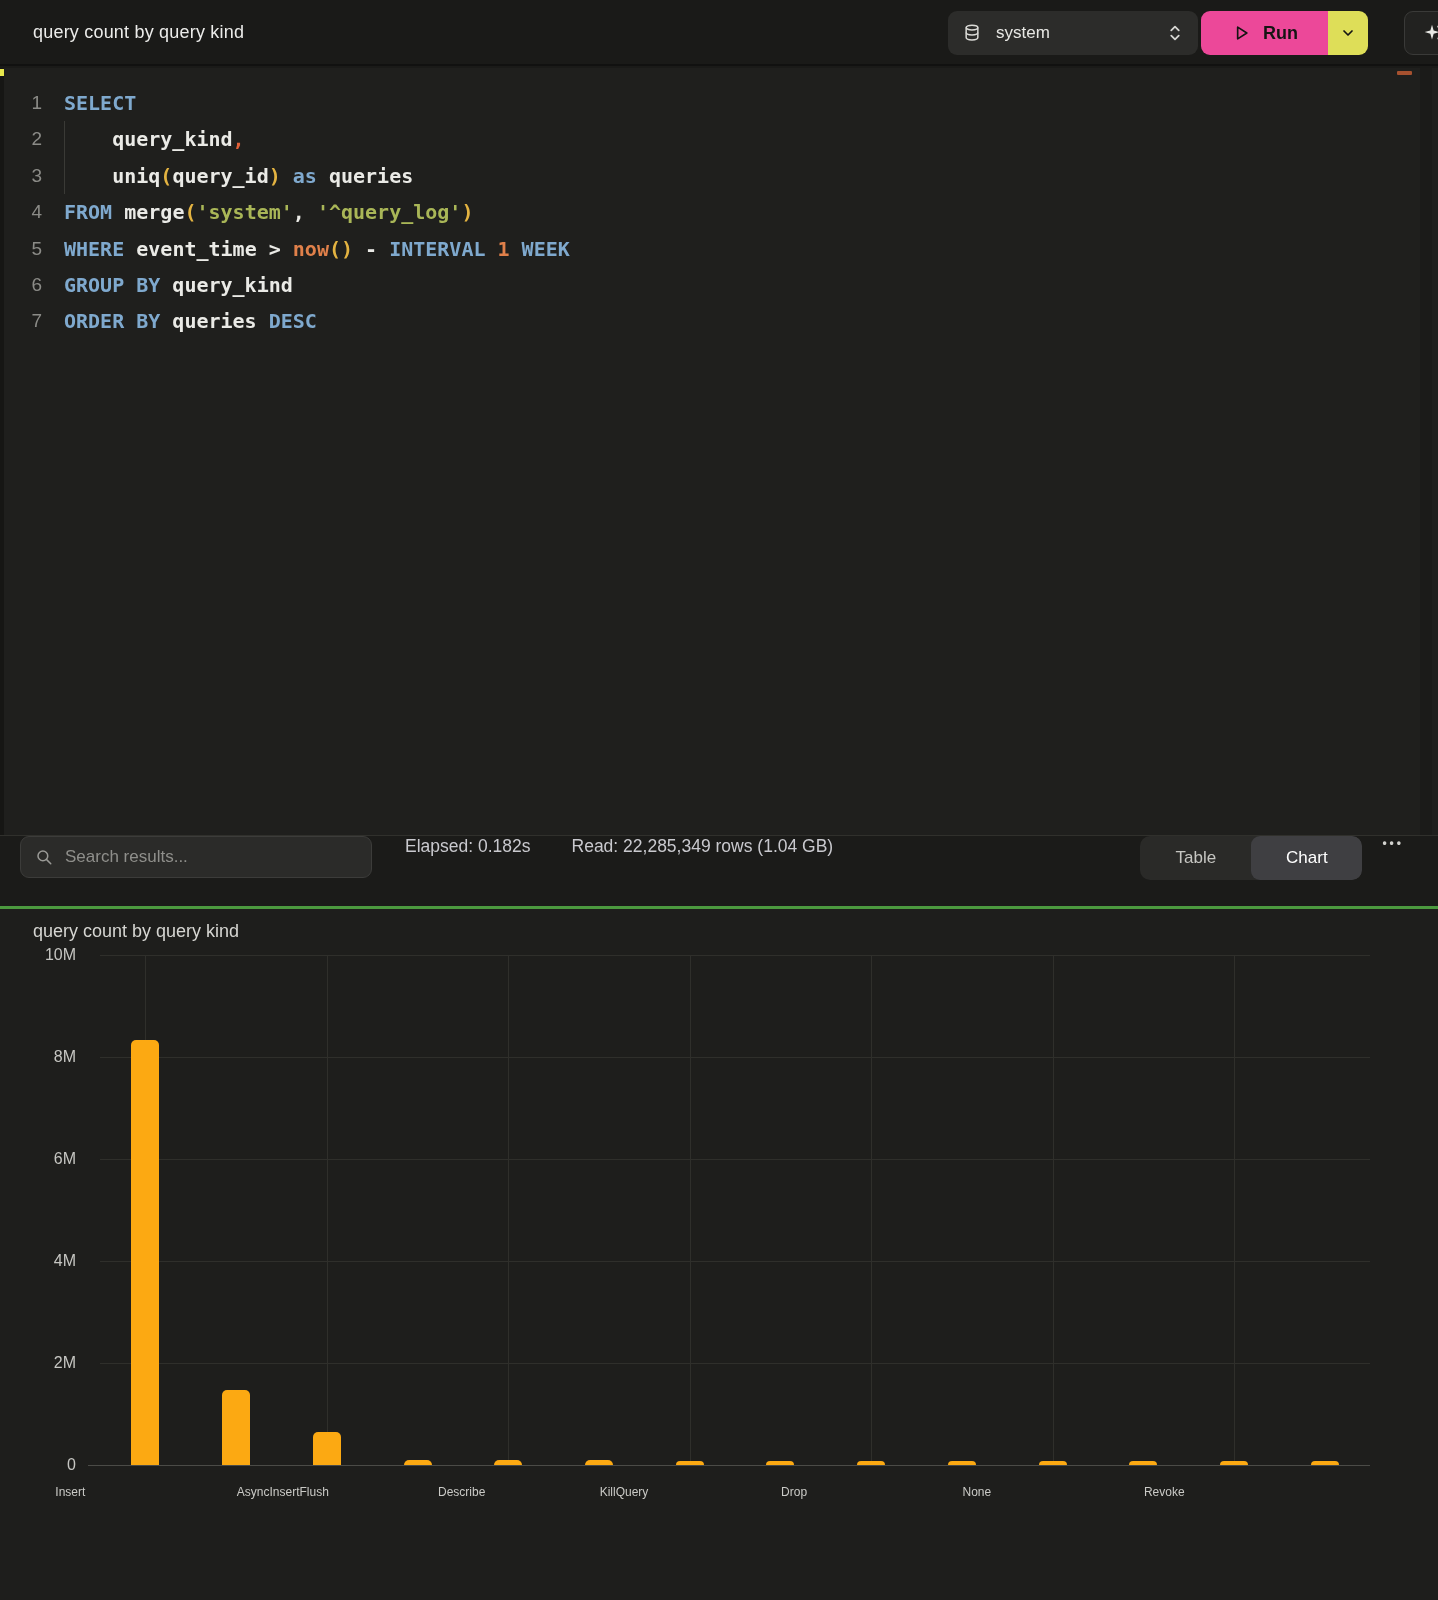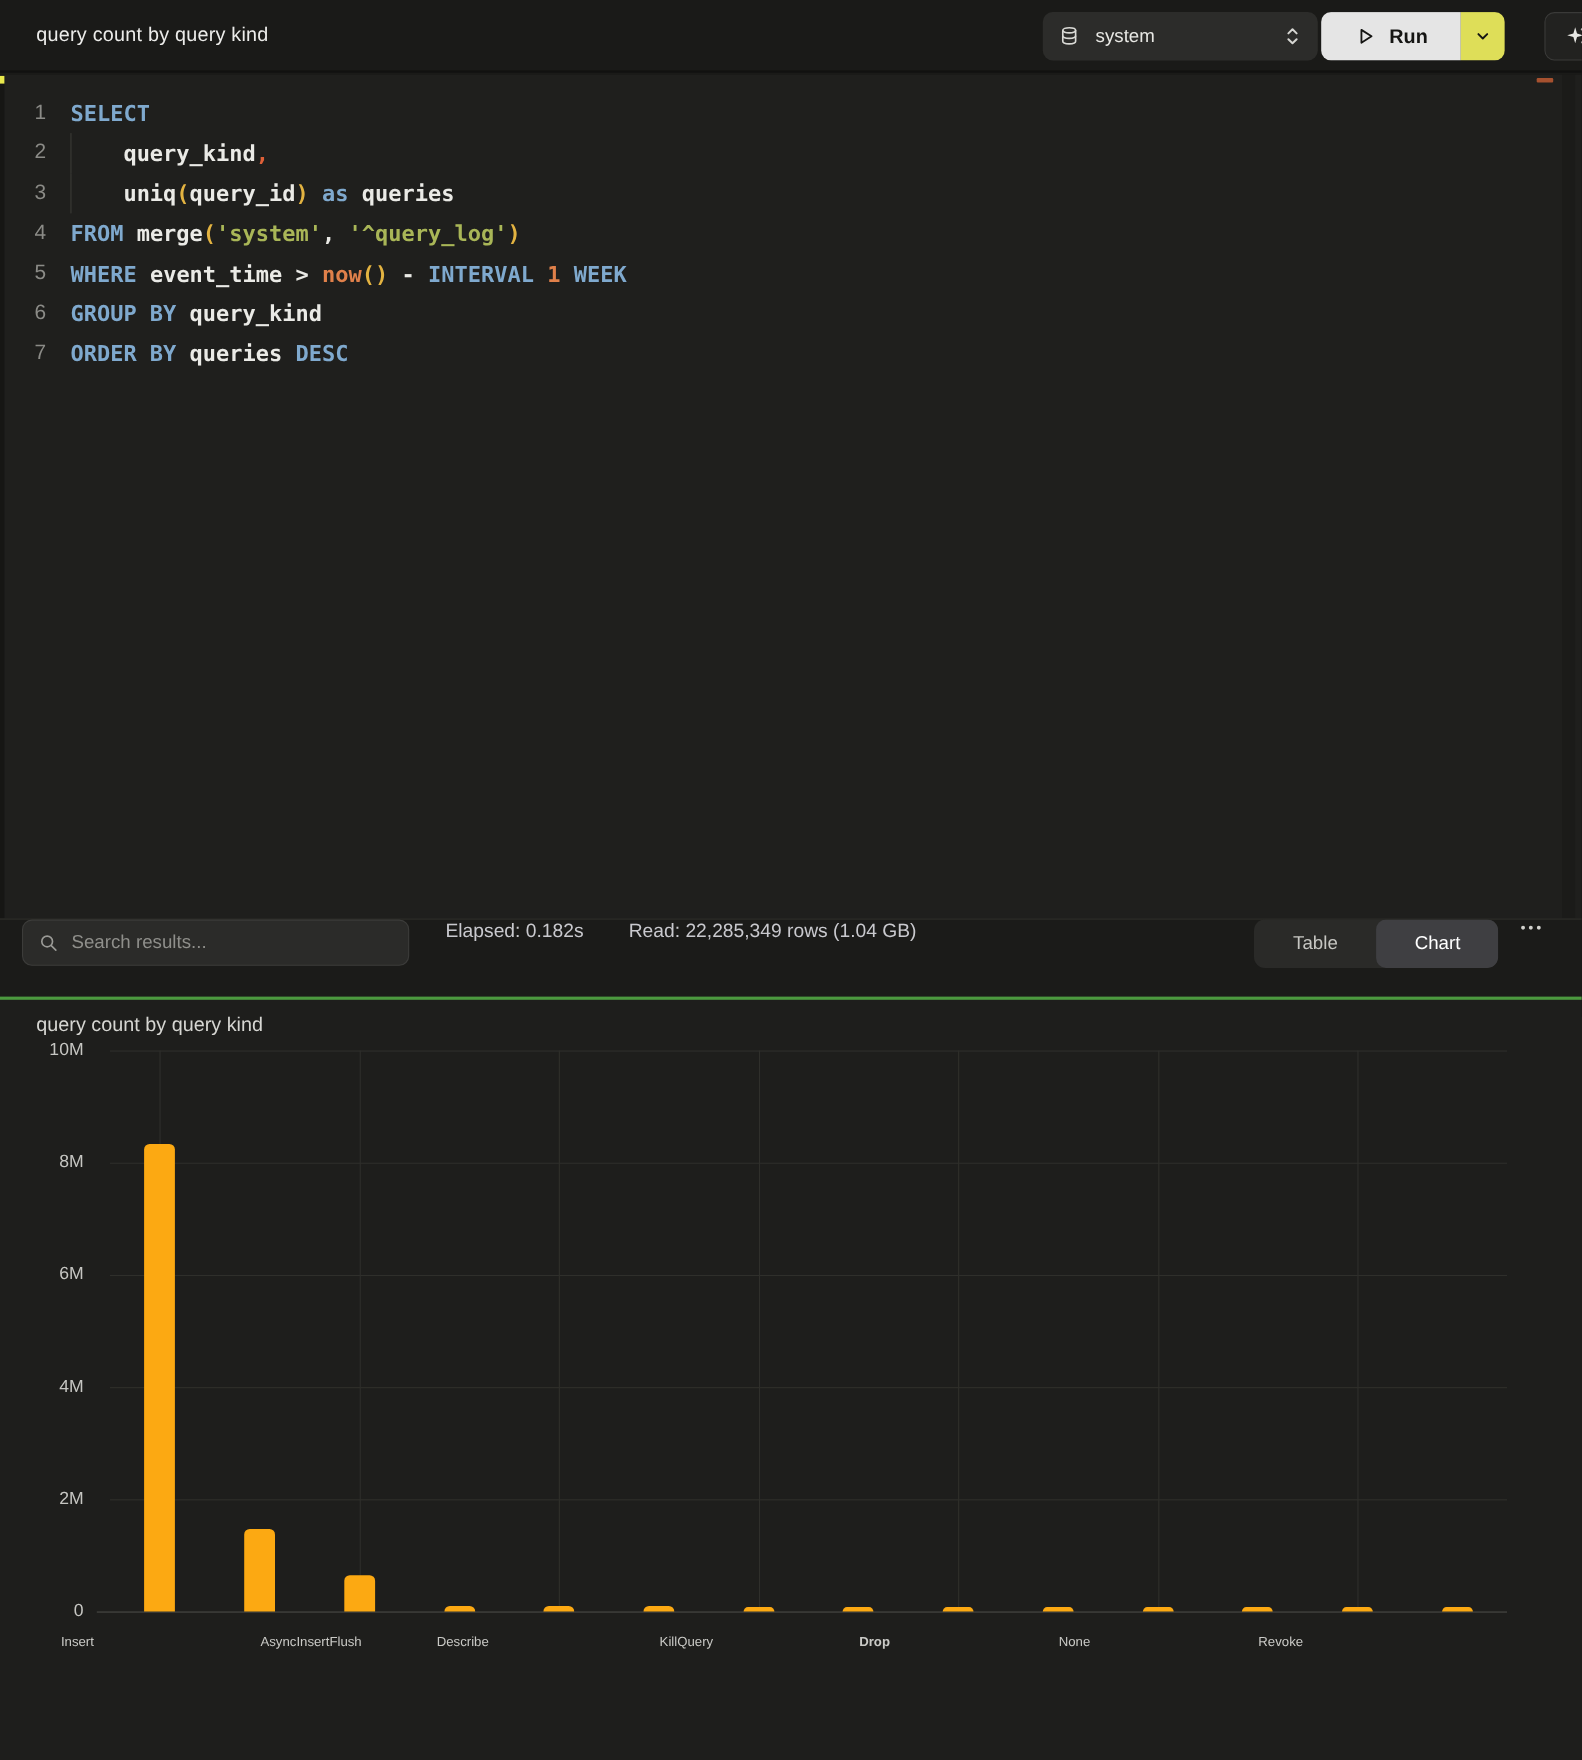--- a/index.html
+++ b/index.html
@@ -11,21 +11,21 @@
   .topbar { position:absolute; left:0; top:0; width:1438px; height:66px;
             background:#1A1A18; border-bottom:2px solid #111110; }
   .tb-title { position:absolute; left:33px; top:50%; transform:translateY(-50%);
               color:#ECECEA; font-size:18px; letter-spacing:.2px; }
   .db-select { position:absolute; left:932px; top:11px; width:250px; height:44px;
                background:#2C2C2A; border-radius:9px; display:flex; align-items:center;
                padding:0 14px; cursor:pointer;margin-left:16px; }
   .db-select .lbl { color:#E8E8E4; font-size:17px; margin-left:14px; flex:1; }
   .run-split { position:absolute; left:1201px; top:11px; width:167px; height:44px;
                border-radius:9px; overflow:hidden; display:flex; }
-  .run-main { width:127px; height:44px; background:#e5e5e5; display:flex; align-items:center;
+  .run-main { width:127px; height:44px; background:#ec4899; display:flex; align-items:center;
               justify-content:center; gap:12px; cursor:pointer; }
   .run-main .lbl { color:#151513; font-size:18px; font-weight:600; }
   .run-caret { width:40px; height:44px; background:#DEDE58; display:flex; align-items:center;
                justify-content:center; cursor:pointer; }
   .ai-btn { position:absolute; left:1404px; top:11px; width:56px; height:44px;
             background:#222220; border:1px solid #3A3A38; border-radius:9px;
             display:flex; align-items:center; justify-content:center; cursor:pointer; }
 
   
   .editor { position:absolute; left:0; top:68px; width:1438px; height:767px;
@@ -235,21 +235,21 @@
         <div class="bar" style="height: 4.335px; left: 575.643px; background: rgb(252, 169, 18);"></div>
         <div class="bar" style="height: 4.08px; left: 666.357px; background: rgb(252, 169, 18);"></div>
         <div class="bar" style="height: 4px; left: 757.071px; background: rgb(252, 169, 18);"></div>
         <div class="bar" style="height: 4px; left: 847.786px; background: rgb(252, 169, 18);"></div>
         <div class="bar" style="height: 4px; left: 938.5px; background: rgb(252, 169, 18);"></div>
         <div class="bar" style="height: 4px; left: 1029.21px; background: rgb(252, 169, 18);"></div>
         <div class="bar" style="height: 4px; left: 1119.93px; background: rgb(252, 169, 18);"></div>
         <div class="bar" style="height: 4px; left: 1210.64px; background: rgb(252, 169, 18);"></div>
         <div class="xtick" style="left: 45.3571px;">Insert</div>
         <div class="xtick" style="left: 226.786px;">AsyncInsertFlush</div>
-        <div class="xtick" style="left: 387px;">Describe</div>
+        <div class="xtick" style="left: 428px;">Describe</div>
         <div class="xtick" style="left: 589.643px;">KillQuery</div>
-        <div class="xtick" style="left: 771.071px; font-weight: bold;">Drop</div>
+        <div class="xtick" style="left: 771.071px;">Drop</div>
         <div class="xtick" style="left: 952.5px;">None</div>
         <div class="xtick" style="left: 1133.93px;">Revoke</div>
       </div>
   </div>
 
 </div>
 
 </body></html>

